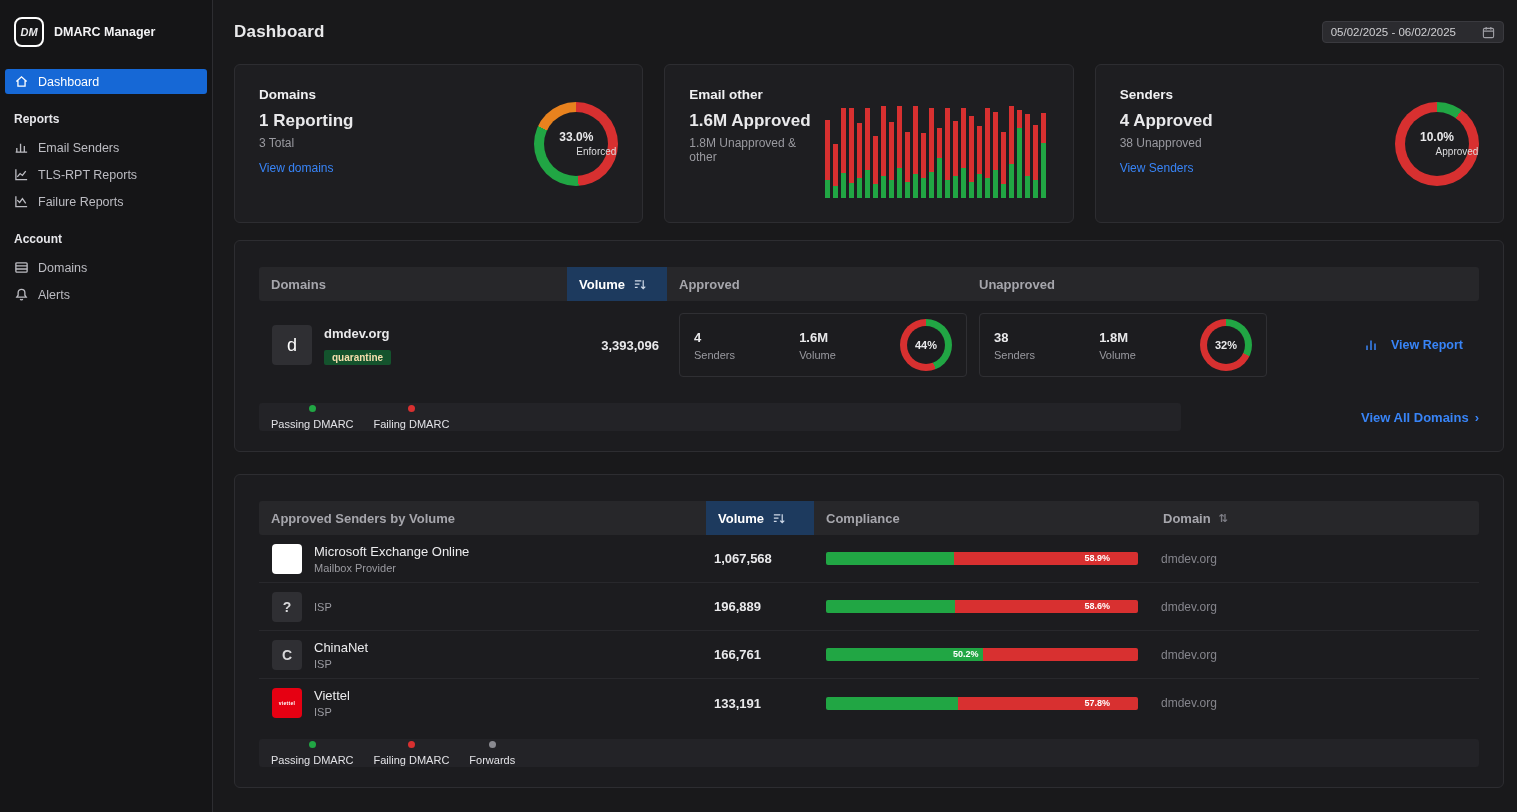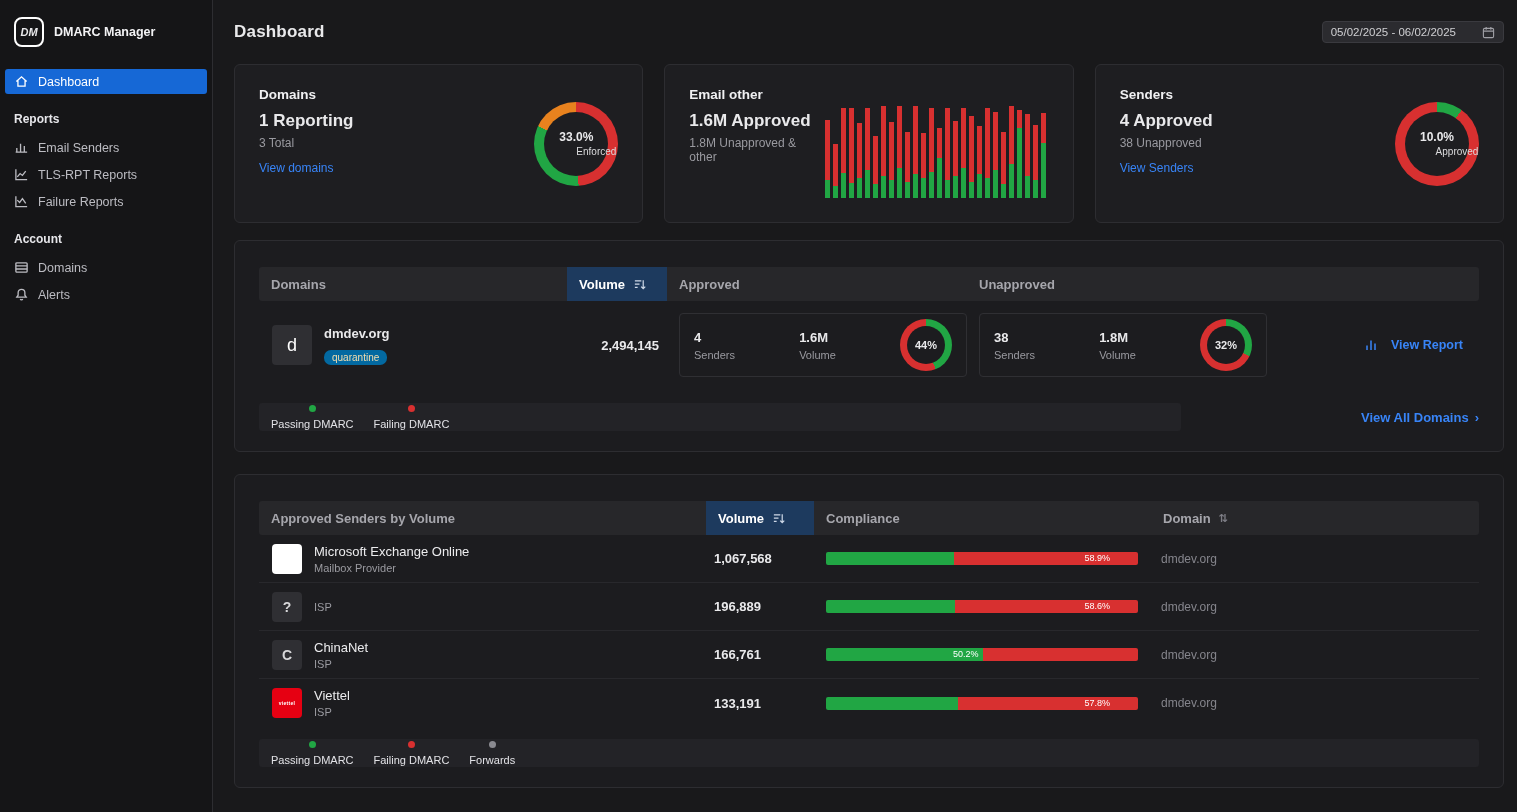--- a/index.html
+++ b/index.html
@@ -56,21 +56,21 @@
   .thead { height:34px; background:var(--strip); border-radius:3px; }
   .th { font-size:13px; font-weight:600; color:#a6a6ac; padding-left:12px; display:flex; align-items:center; gap:8px; height:34px; }
   .th-blue { background:var(--bluecell); color:#fff; font-weight:bold; cursor:pointer; }
   .sort-glyph { color:#7d7d85; font-size:11px; }
   
   .drow { height:88px; }
   .dcell-name { display:flex; align-items:center; gap:12px; padding-left:13px; }
   .avatar { width:40px; height:40px; background:#2f2f33; border-radius:4px; display:flex; align-items:center; justify-content:center;
             font-size:18px; color:#fff; }
   .dname { font-size:13px; font-weight:bold; margin-bottom:6px; }
-  .badge { display:inline-block; font-size:10px; padding:2px 8px; border-radius:7px; background:#0369a1; color:#f6dfae; }
+  .badge { display:inline-block; font-size:10px; padding:2px 8px; border-radius:2px; background:#14532d; color:#f6dfae;font-weight:bold; }
   .dvol { text-align:right; padding-right:8px; font-size:13px; font-weight:600; }
   .statbox { border:1px solid #2f2f33; border-radius:4px; height:64px; margin-left:12px; padding:0 14px;
              display:flex; align-items:center; justify-content:space-between; }
   .stat-v { font-size:13px; font-weight:bold; margin-bottom:4px; }
   .stat-l { font-size:11px; color:var(--muted); }
   .view-report { display:flex; justify-content:flex-end; align-items:center; gap:14px; padding-right:16px;
                  color:var(--blue); font-size:12.5px; font-weight:600; cursor:pointer; }
   
   .legend-row { display:flex; justify-content:space-between; align-items:center; margin-top:14px; }
   .legend-strip { height:28px; background:var(--strip2); border-radius:3px; display:flex; align-items:center; gap:20px; padding:0 12px; }
@@ -87,21 +87,21 @@
   .sicon { width:30px; height:30px; border-radius:4px; display:flex; align-items:center; justify-content:center; }
   .ms-box { background:#fff; display:grid; grid-template-columns:9px 9px; grid-template-rows:9px 9px; gap:2px; padding:5px; }
   .gbox { background:#2f2f33; color:#d8d8da; font-size:14px; font-weight:bold; }
   .vbox { background:#e60012; color:#fff; font-size:5px; font-weight:bold; letter-spacing:.3px; }
   .sname { font-size:13px; color:#ececee; margin-bottom:3px; }
   .stype { font-size:11px; color:#9a9aa0; }
   .svol { font-size:13px; font-weight:600; padding-left:8px; }
   .scell-bar { padding-left:12px; }
   .cbar { width:312px; height:13px; display:flex; position:relative; border-radius:2px; overflow:hidden; }
   .cg { height:100%; } .cr { height:100%; flex:1; }
-  .cbar-label { position:absolute; top:0; line-height:13px; font-size:9px; font-weight:normal; color:#fff; transform:translateX(-100%); }
+  .cbar-label { position:absolute; top:0; line-height:13px; font-size:9px; font-weight:bold; color:#fff; transform:translateX(-100%); }
   .sdomain { font-size:12px; color:#85858c; padding-left:10px; }
 </style>
 </head>
 <body>
 
 <aside class="sidebar">
   <div class="logo-row">
     <div class="logo-box">
         <span>DM</span>
       </div>
@@ -339,21 +339,21 @@
     </div>
 
     <div class="dgrid drow">
       <div class="dcell-name">
         <div class="avatar">d</div>
         <div>
           <div class="dname">dmdev.org</div>
           <span class="badge">quarantine</span>
         </div>
       </div>
-      <div class="dvol">2,494,145</div>
+      <div class="dvol">3,393,096</div>
 
       <div class="statbox">
         <div>
           <div class="stat-v">4</div>
           <div class="stat-l">Senders</div>
         </div>
         <div>
           <div class="stat-v">1.6M</div>
           <div class="stat-l">Volume</div>
         </div>

